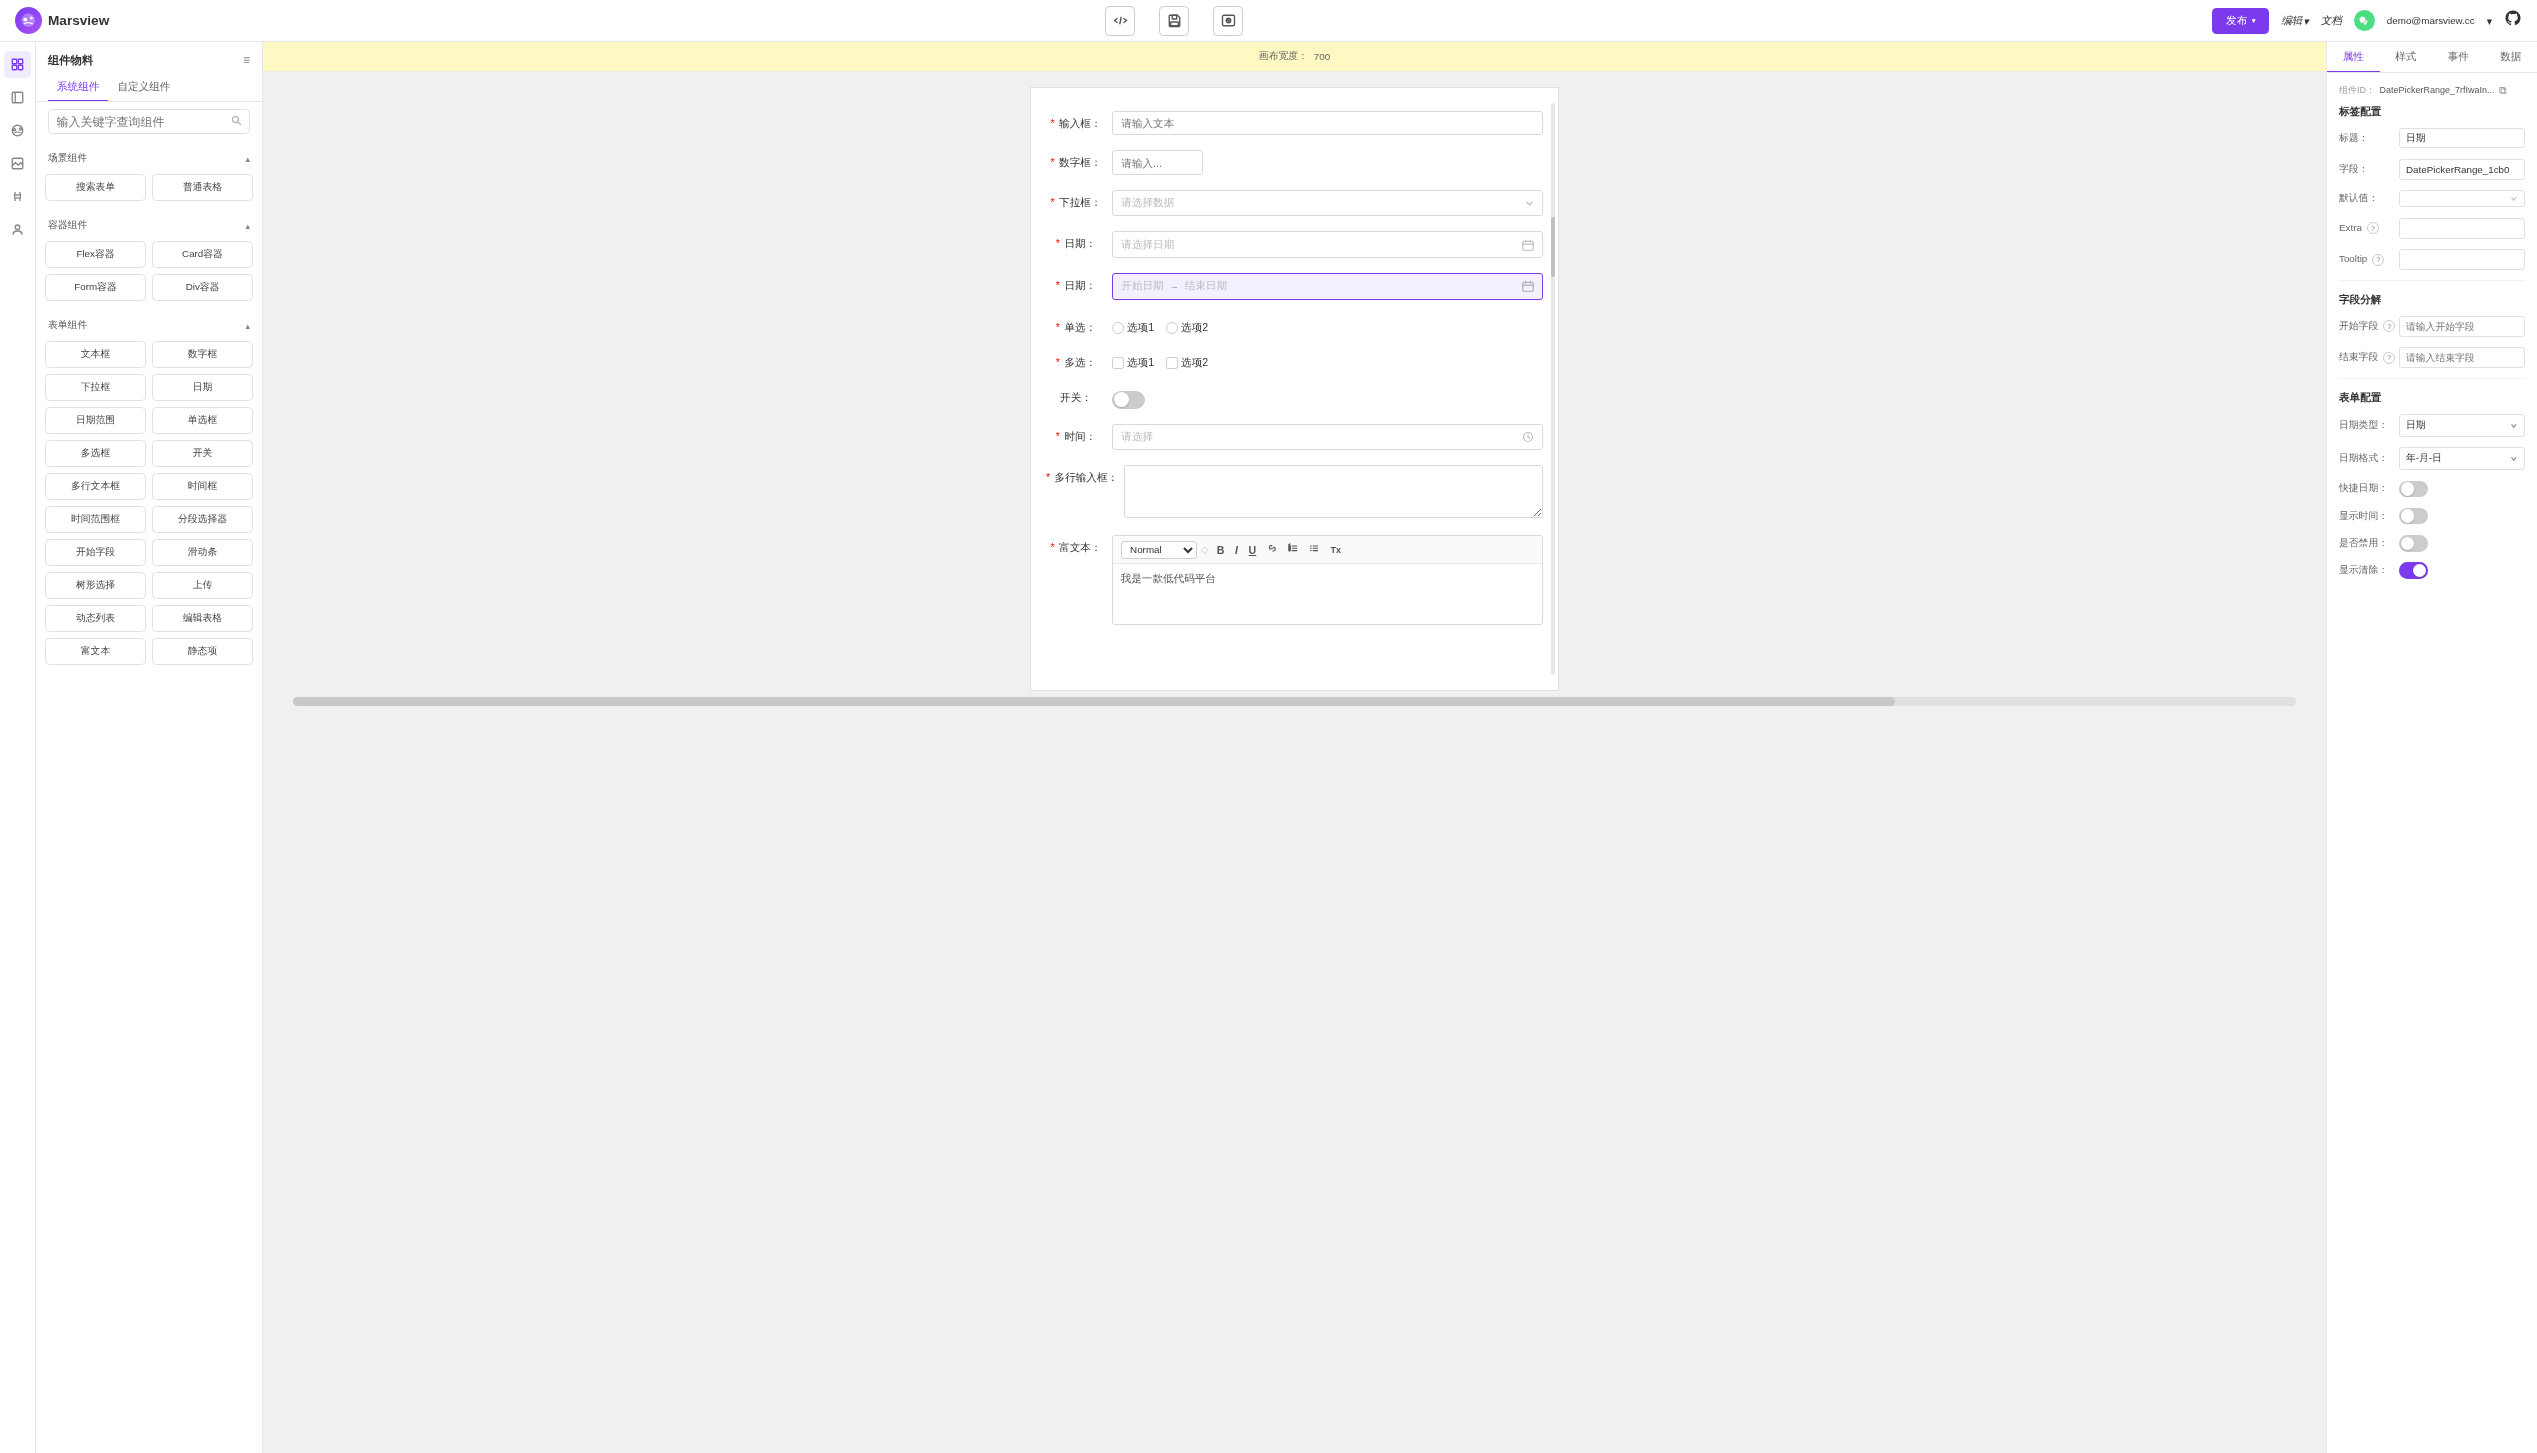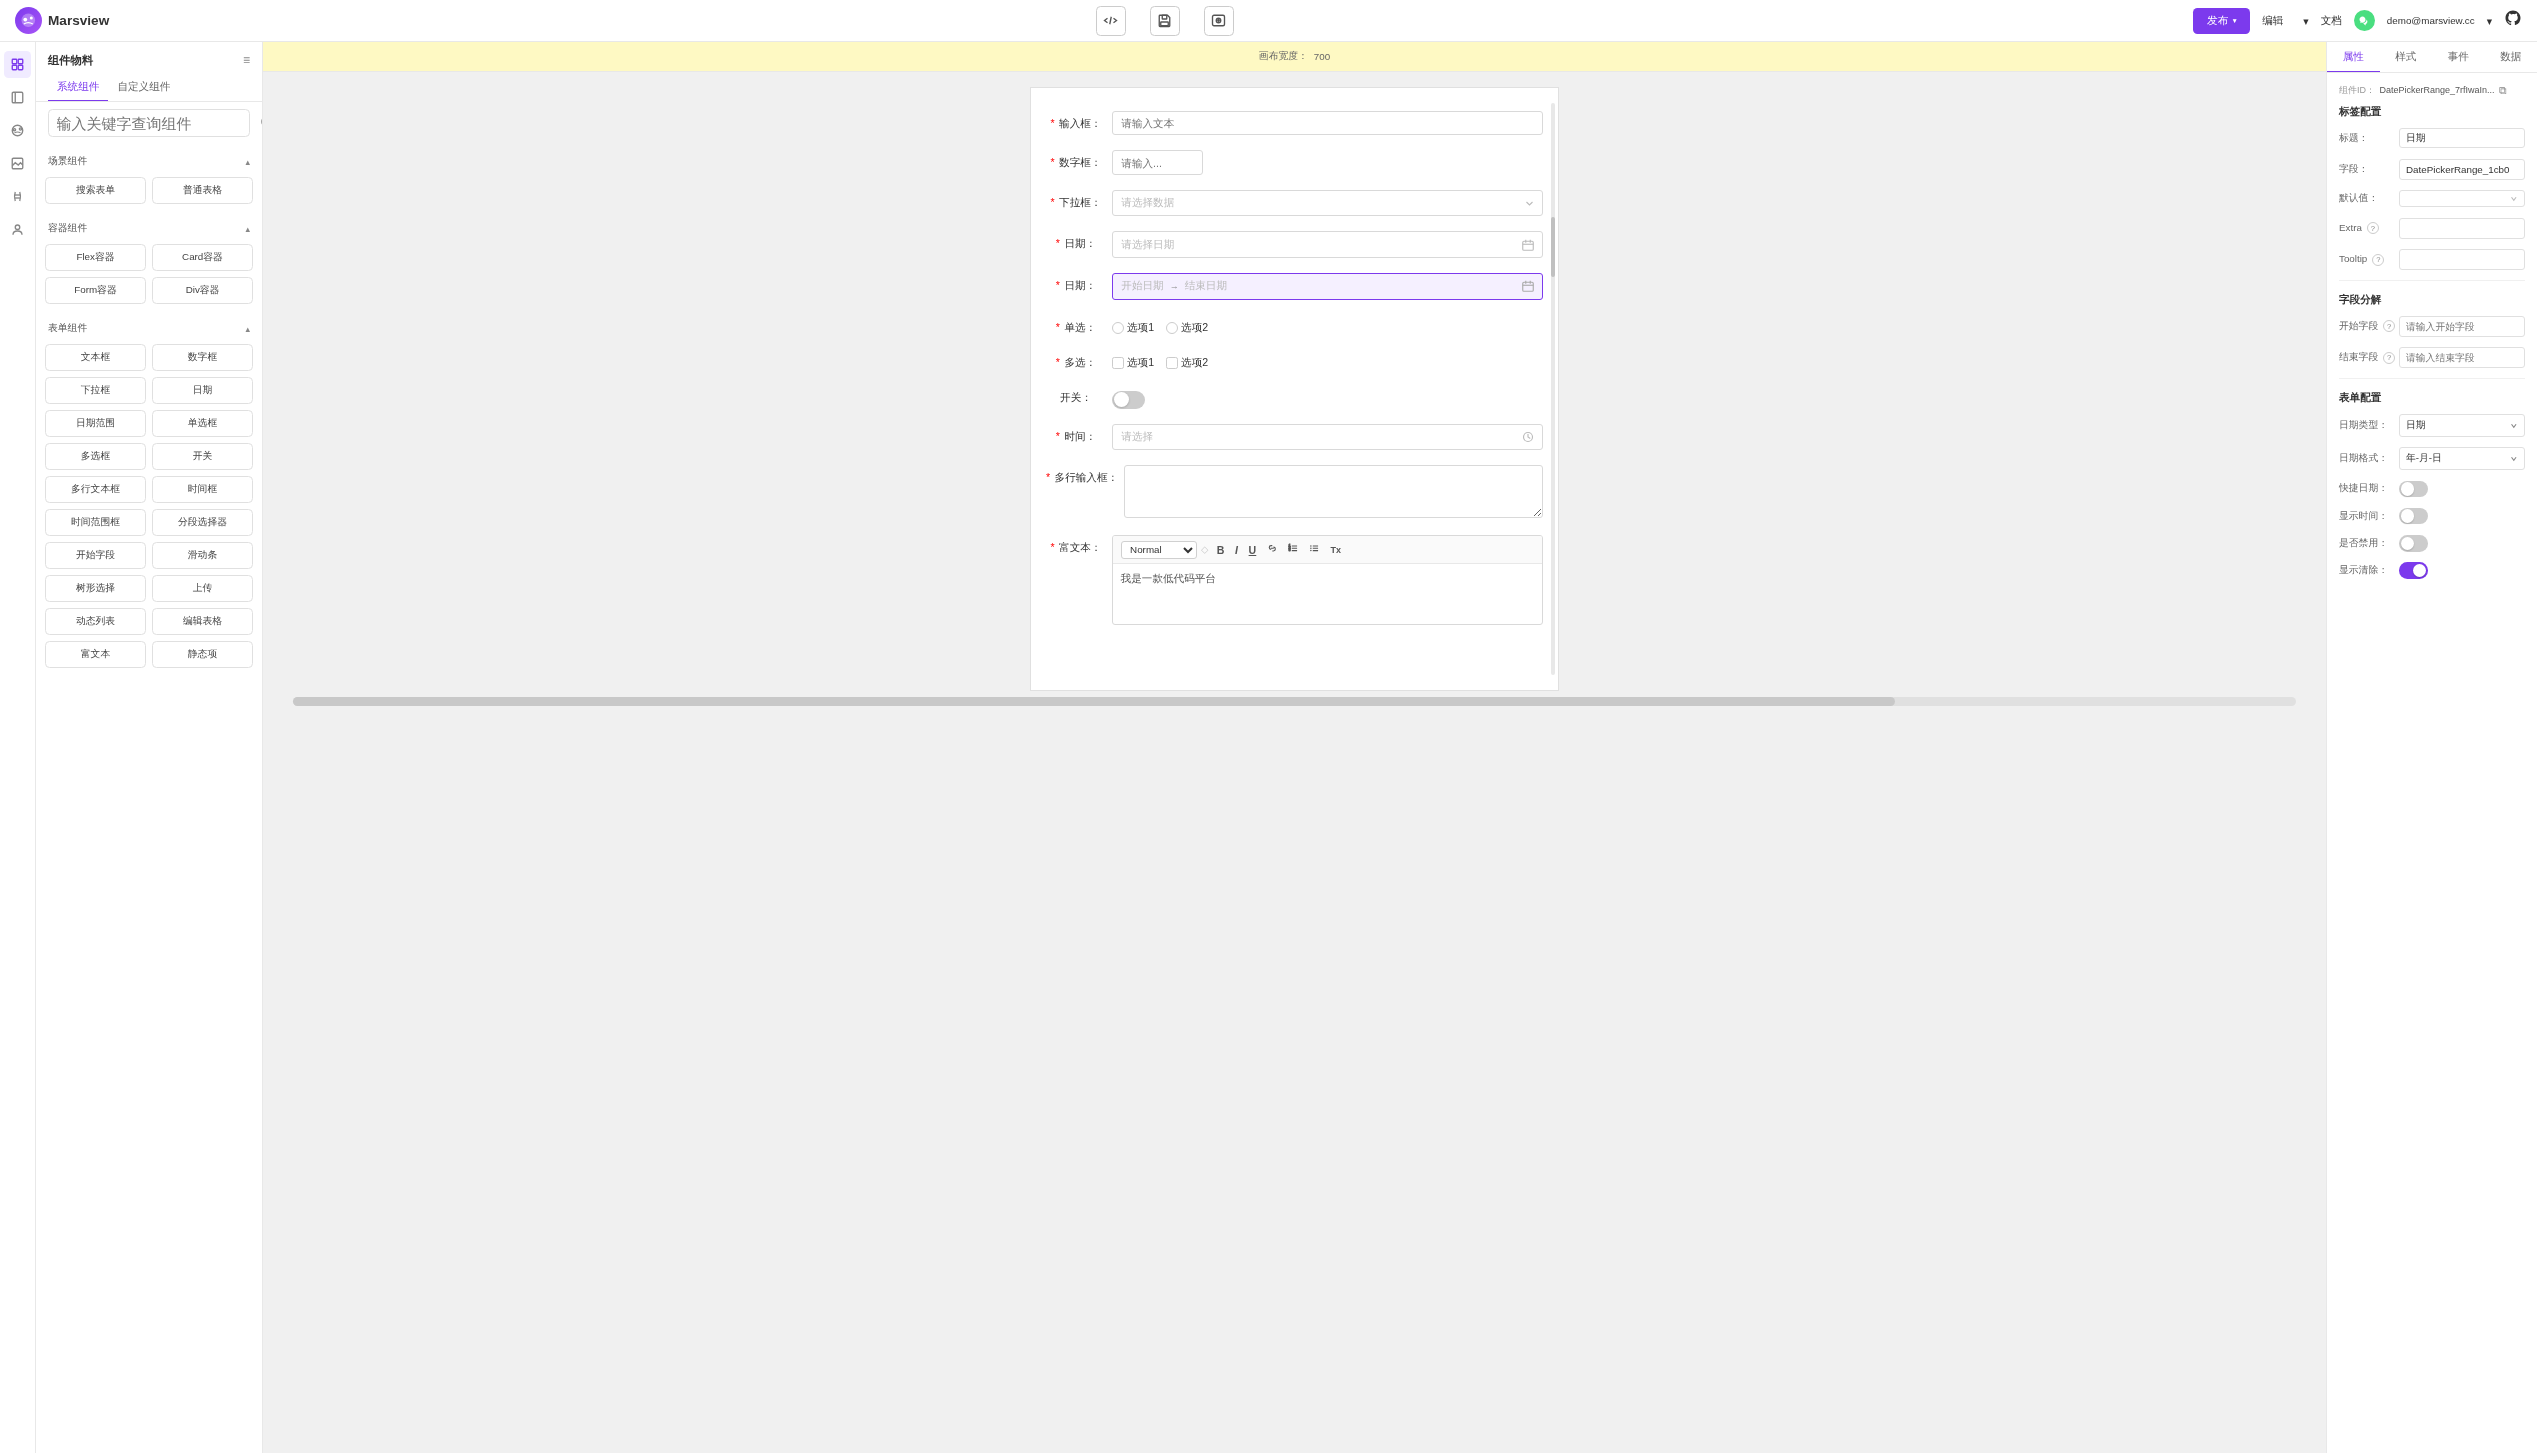--- a/index.html
+++ b/index.html
@@ -15,21 +15,21 @@
       border-bottom: 0.8px solid #e8e8e8;
       position: fixed; top: 0; left: 0; right: 0; z-index: 100;
     }
     .top-nav-logo { display: flex; align-items: center; gap: 6px; font-size: 13.6px; font-weight: bold; color: #333; min-width: 121px; }
     .logo-icon { width: 27px; height: 27px; background: linear-gradient(135deg, #7c3aed, #a855f7); border-radius: 50%; display: flex; align-items: center; justify-content: center; color: #fff; font-size: 12px; }
     .top-nav-center { flex: 1; display: flex; align-items: center; justify-content: center; gap: 24px; }
     .nav-icon-btn { display: flex; align-items: center; justify-content: center; width: 30px; height: 30px; border: 1.1px solid #ccc; border-radius: 4.5px; cursor: pointer; color: #555; font-size: 13.6px; }
     .top-nav-right { display: flex; align-items: center; gap: 12px; }
     .publish-btn { background: #7c3aed; color: #fff; border: none; border-radius: 4.5px; padding: 6px 13.6px; font-size: 10.6px; cursor: pointer; display: flex; align-items: center; gap: 4.5px; }
     .publish-btn .chevron { font-size: 7.6px; }
-    .nav-text-btn { display: flex; align-items: center; gap: 20px; cursor: pointer; color: #333; font-size: 10.6px; }
+    .nav-text-btn { display: flex; align-items: center; gap: 1px; cursor: pointer; color: #333; font-size: 10.6px; font-style: italic; }
     .nav-avatar { width: 21px; height: 21px; border-radius: 50%; background: #4ade80; display: flex; align-items: center; justify-content: center; color: #fff; font-size: 9px; }
     .nav-user { font-size: 9.8px; color: #333; cursor: pointer; }
     .nav-github { font-size: 16.6px; cursor: pointer; color: #333; }
 
     
     .main-layout { display: flex; height: 100vh; padding-top: 42px; }
 
     
     .icon-sidebar { width: 36px; background: #fff; border-right: 0.8px solid #e8e8e8; display: flex; flex-direction: column; align-items: center; padding: 9px 0; gap: 6px; }
     .icon-sidebar-item { width: 27px; height: 27px; display: flex; align-items: center; justify-content: center; border-radius: 4.5px; cursor: pointer; color: #888; font-size: 13.6px; }
@@ -38,21 +38,21 @@
     
     .left-panel { width: 227px; background: #fff; border-right: 0.8px solid #e8e8e8; display: flex; flex-direction: column; overflow: hidden; }
     .left-panel-header { padding: 10.6px 12px 6px; display: flex; align-items: center; justify-content: space-between; }
     .panel-title { font-size: 11.3px; font-weight: 600; color: #333; }
     .panel-menu-icon { cursor: pointer; color: #888; font-size: 12px; }
     .tab-row { display: flex; border-bottom: 0.8px solid #e8e8e8; padding: 0 12px; }
     .tab-item { padding: 6px 9px; font-size: 10.6px; cursor: pointer; color: #666; border-bottom: 1.5px solid transparent; }
     .tab-item.active { color: #7c3aed; border-bottom: 1.5px solid #7c3aed; }
     .search-row { padding: 7.6px 12px; }
     .search-box { display: flex; align-items: center; border: 0.8px solid #e0e0e0; border-radius: 4.5px; padding: 4.5px 7.6px; gap: 4.5px; }
-    .search-input { flex: 1; border: none; outline: none; font-size: 15px; color: #333; background: transparent; }
+    .search-input { flex: 1; border: none; outline: none; font-size: 12px; color: #333; background: transparent; }
     .search-icon { color: #aaa; font-size: 10.6px; }
     .panel-body { flex: 1; overflow-y: auto; padding: 6px 9px; }
     .section { margin-bottom: 9px; }
     .section-header { display: flex; align-items: center; justify-content: space-between; padding: 4.5px 3px; cursor: pointer; }
     .section-title { font-size: 9.8px; color: #555; font-weight: 500; }
     .section-toggle { color: #888; font-size: 9px; }
     .component-grid { display: grid; grid-template-columns: 1fr 1fr; gap: 6px; padding: 4.5px 0; }
     .component-item { border: 0.8px solid #e0e0e0; border-radius: 4.5px; padding: 6px 7.6px; font-size: 9.8px; text-align: center; cursor: pointer; color: #444; background: #fff; }
 
     

